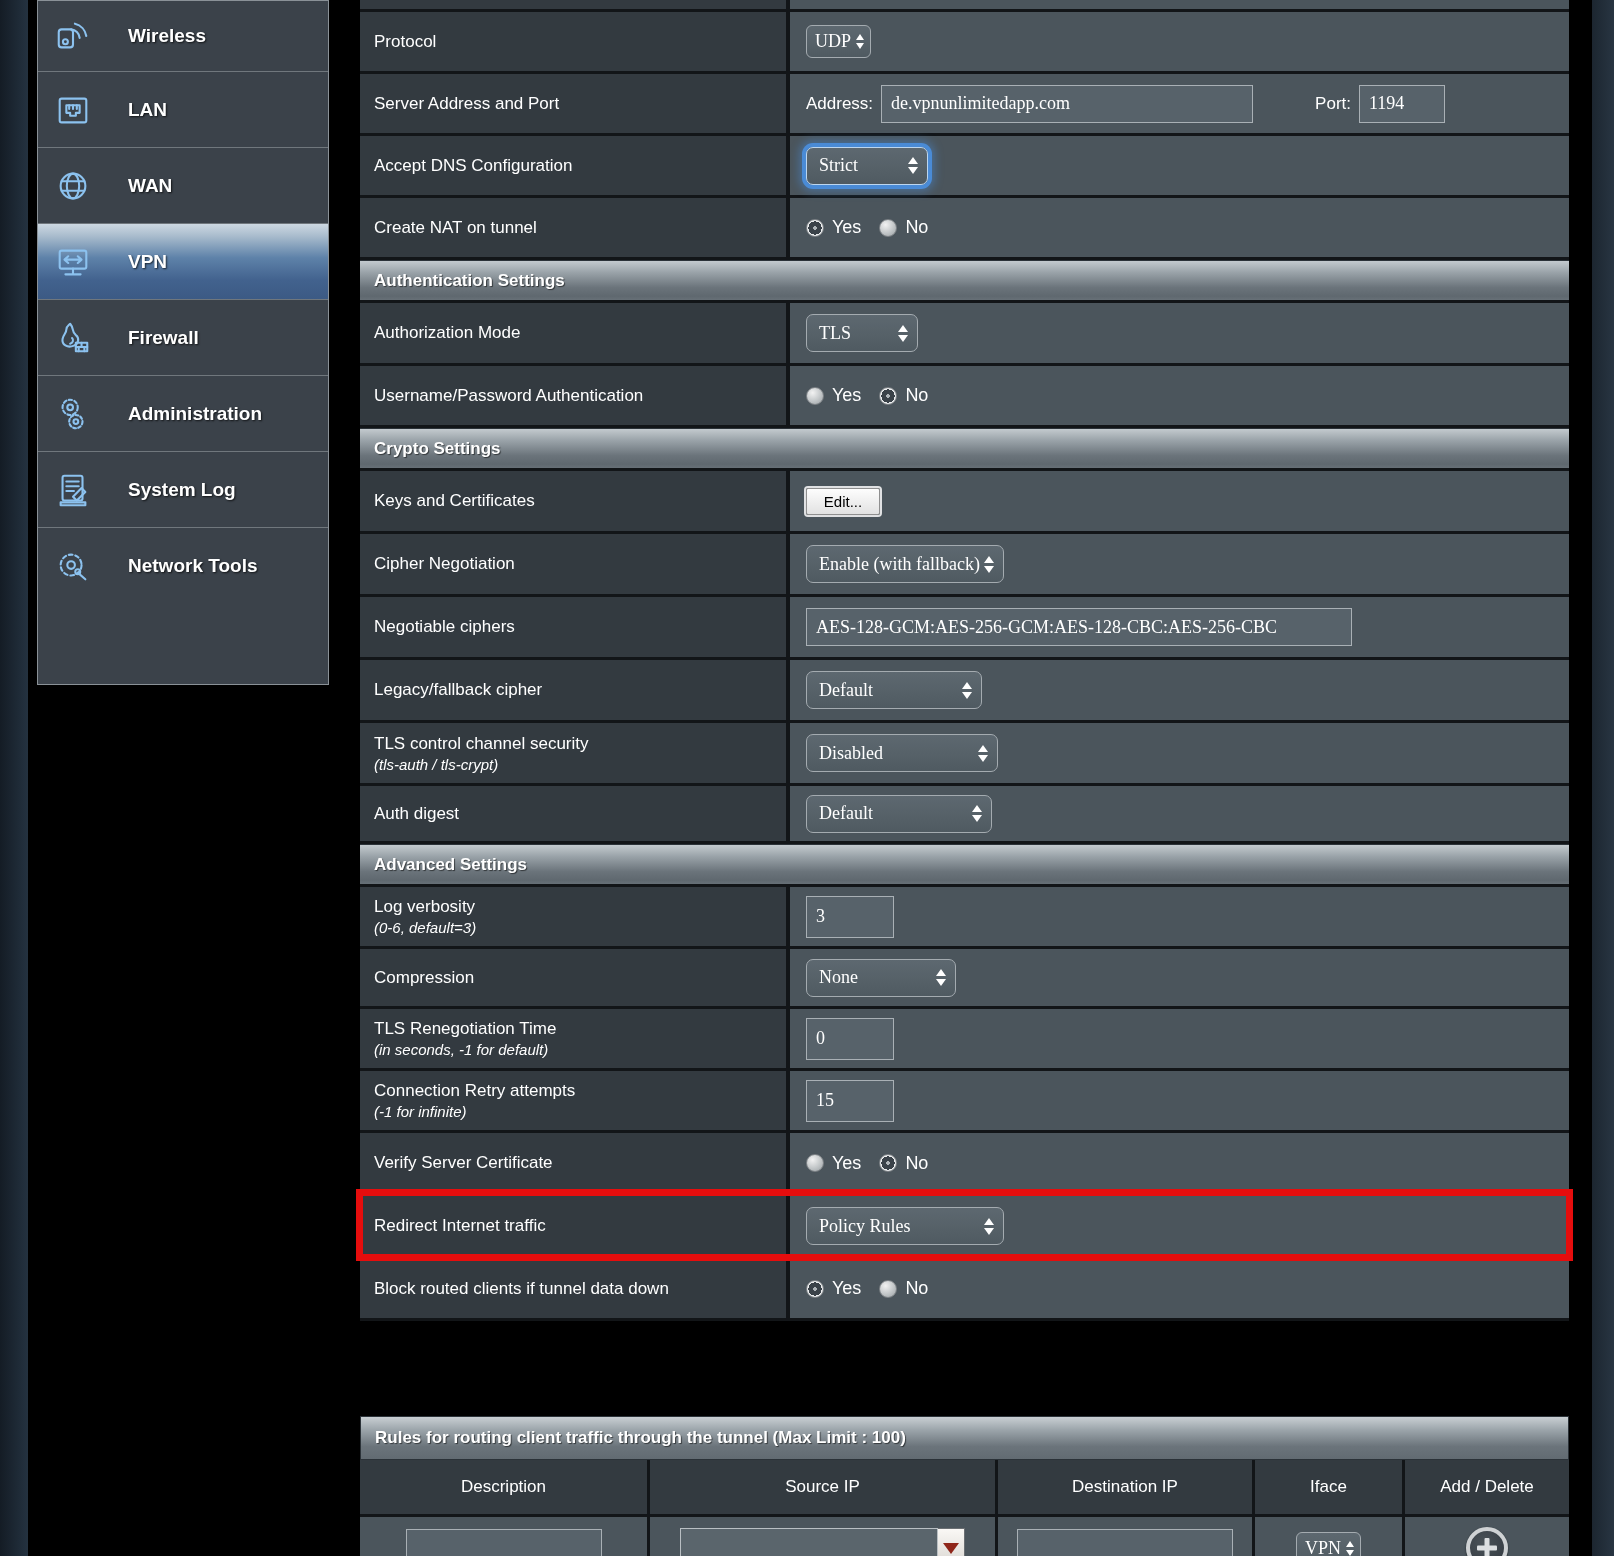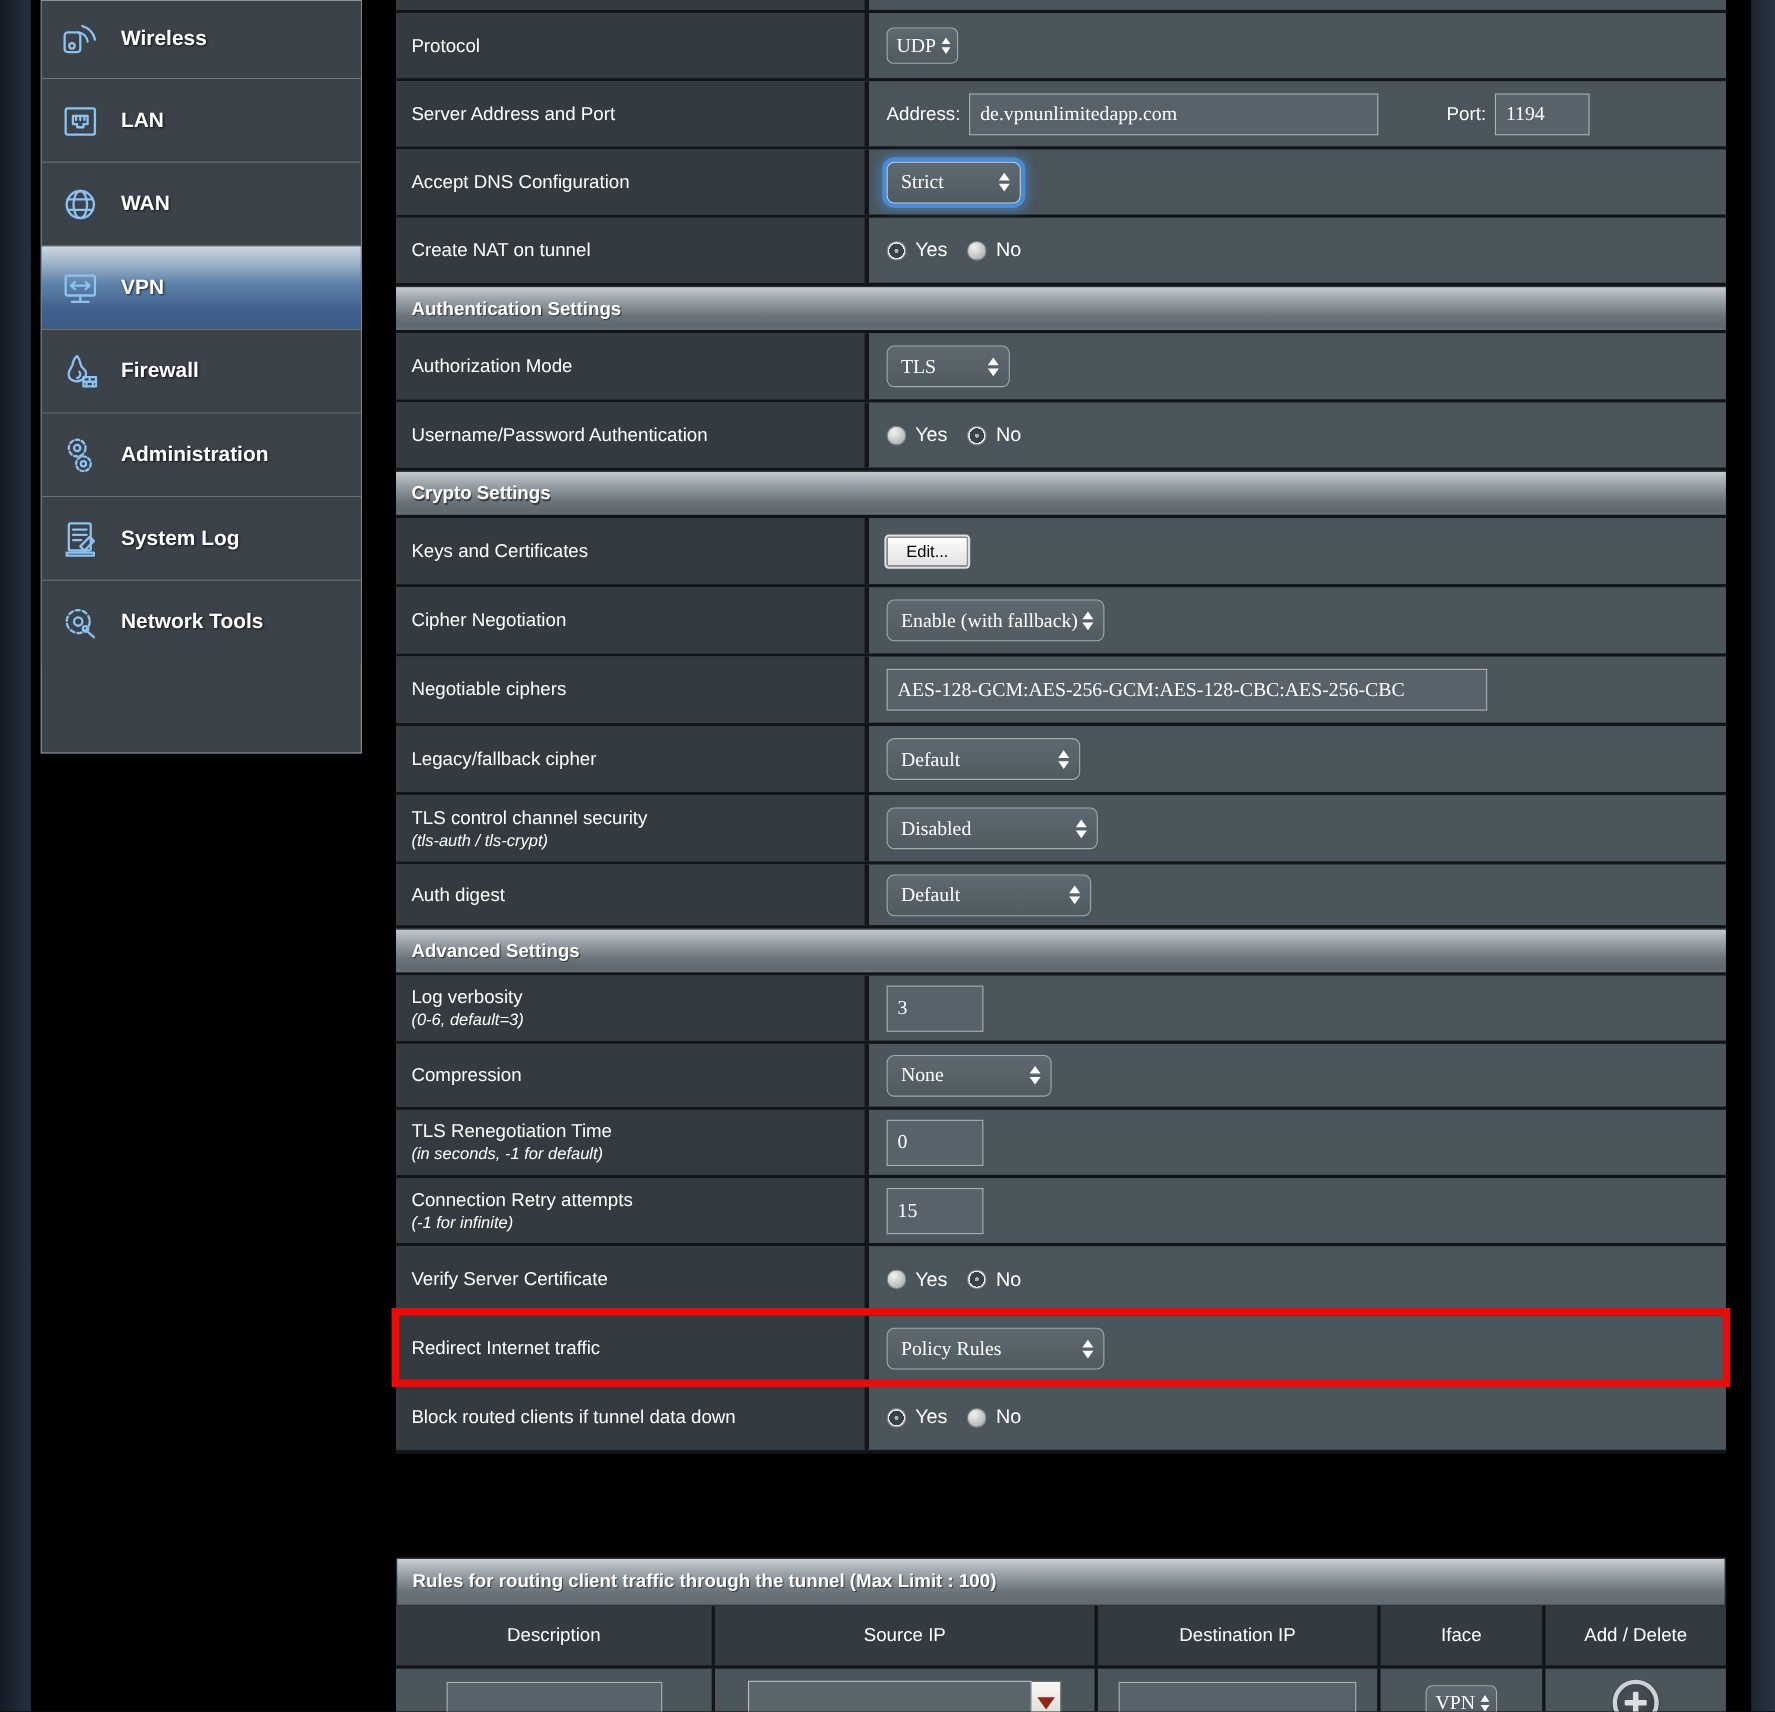--- a/index.html
+++ b/index.html
@@ -9,21 +9,21 @@
 
   
   .edge-left  { position:absolute; left:0; top:0; width:28px; height:1556px;
                 background:linear-gradient(90deg,#141c25,#243240); }
   .edge-right { position:absolute; right:0; top:0; width:22px; height:1556px;
                 background:linear-gradient(90deg,#1c2630,#283542); }
 
   
   .sidebar { position:absolute; left:37px; top:0; width:292px; height:685px;
              border:1px solid #8a9197; background:#3b424a; }
-  .side-item { height:76px; display:flex; align-items:center; gap:14px;
+  .side-item { height:76px; display:flex; align-items:center; gap:32px;
                padding-left:12px; background:#3b424a; border-bottom:1px solid #70777d;
                cursor:pointer; }
   .side-item:first-child { height:71px; }
   .side-item:last-child { border-bottom:none; }
   .side-item.active { background:linear-gradient(180deg,#cdd8e2 0%,#a9bccd 16%,#5e82a9 45%,#42628e 75%,#3c5a84 100%); }
   .side-item .icon { width:46px; display:flex; justify-content:center; align-items:center; }
   .side-item .lbl { color:#fff; font-size:19px; font-weight:bold;
                     text-shadow:1px 1px 2px rgba(0,0,0,.7); }
   .icon svg { stroke:#8cc2ef; fill:none; stroke-width:2.2; stroke-linecap:round; stroke-linejoin:round; }
   .icon svg text { stroke:none; fill:#8cc2ef; font-weight:bold; }

